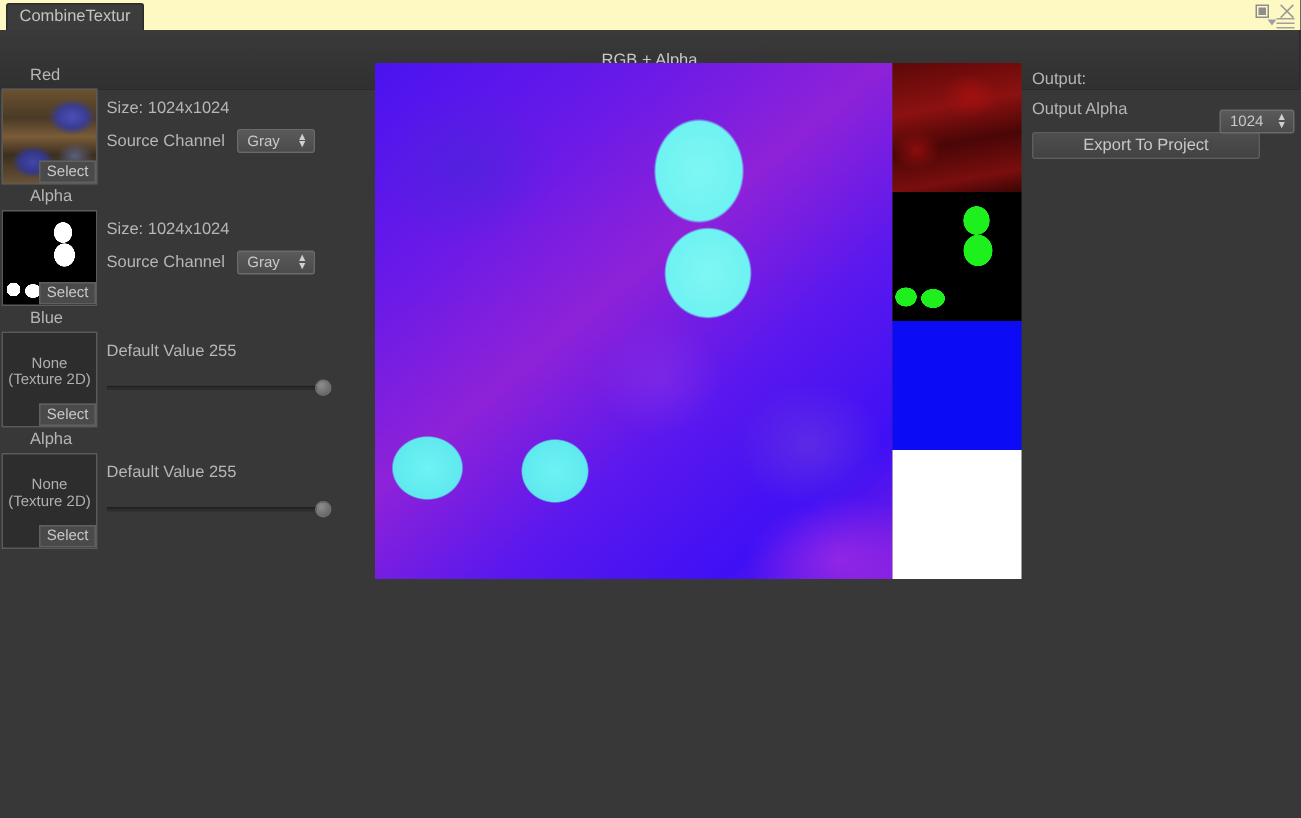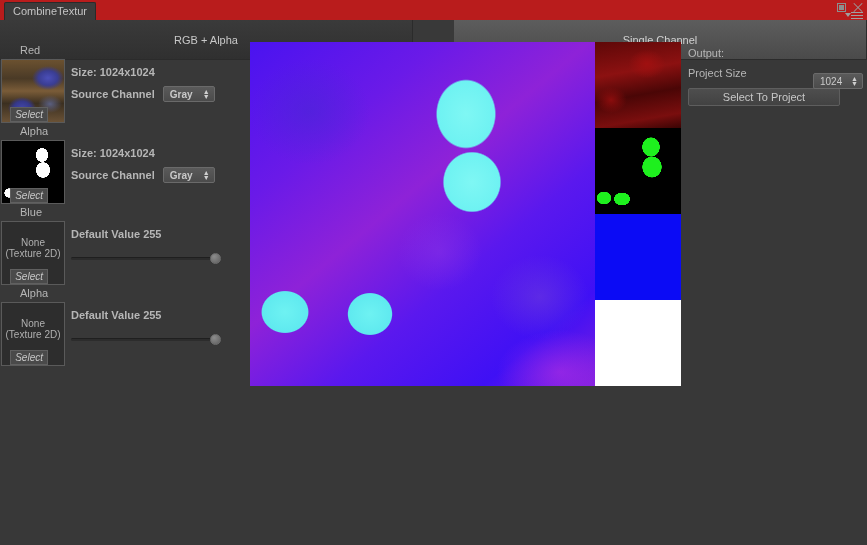--- a/index.html
+++ b/index.html
@@ -13,21 +13,21 @@
     position: relative;
     width: 867px; height: 545px;
     background: #383838;
     color: #b6b6b6;
     font-size: 11px;
   }
 
   
   .titlebar {
     position: absolute; left: 0; top: 0; width: 867px; height: 20px;
-    background: #b91c1c;
+    background: #fef9c3;
   }
   .window-tab {
     position: absolute; left: 4px; top: 2px;
     height: 18px; padding: 0 8px;
     background: #3c3c3c;
     border: 1px solid #2a2a2a;
     border-bottom: none;
     border-radius: 2px 2px 0 0;
     color: #c4c4c4;
     font-size: 11px;
@@ -120,28 +120,27 @@
     overflow: hidden;
     flex: 0 0 auto;
   }
   .thumb-none {
     display: flex; align-items: center; justify-content: center;
     text-align: center; line-height: 11px; font-size: 10px;
     color: #b0b0b0;
     padding-bottom: 10px;
   }
   .thumb-select {
-    position: absolute; right: 16px; bottom: 0;
+    position: absolute; right: 0; bottom: 0;
     background: #4a4a4a;
     border: 1px solid #606060;
     color: #c8c8c8;
     font-size: 10px;
     line-height: 11px;
     padding: 1px 4px;
-    font-style: italic;
   }
   
   .thumb-red {
     background:
       radial-gradient(ellipse 16px 12px at 46px 18px, #4b4fb8 0%, #3a3d92 60%, rgba(58,61,146,0) 100%),
       radial-gradient(ellipse 14px 11px at 20px 48px, #4246a8 0%, #35388a 60%, rgba(53,56,138,0) 100%),
       radial-gradient(ellipse 12px 9px at 48px 44px, #5a5f80 0%, rgba(90,95,128,0) 100%),
       linear-gradient(180deg,#6b5130 0%, #4a3a26 30%, #7a5c38 50%, #3b2f20 70%, #6a5236 100%),
       #55412a;
   }
@@ -153,21 +152,21 @@
       radial-gradient(ellipse 6px 6px at 7px 52px, #fff 0%, #fff 75%, rgba(255,255,255,0) 78%),
       radial-gradient(ellipse 7px 6px at 20px 53px, #fff 0%, #fff 75%, rgba(255,255,255,0) 78%),
       #000;
   }
   .chan-fields {
     padding-left: 6px; padding-top: 2px;
     flex: 1 1 auto;
   }
   .field-line {
     height: 22px; display: flex; align-items: center;
-    font-size: 11px; color: #b6b6b6; font-weight: bold;
+    font-size: 11px; color: #b6b6b6;
   }
   .field-label { margin-right: 8px; }
   .popup {
     min-width: 52px; height: 16px;
     background: linear-gradient(#5a5a5a, #4b4b4b);
     border: 1px solid #6a6a6a;
     border-radius: 2px;
     color: #c9c9c9;
     font-size: 10px;
     display: inline-flex; align-items: center;
@@ -277,21 +276,20 @@
     <div class="ico-tri"></div>
     <div class="ico-menu">
       <i></i>
         <i></i>
         <i></i>
     </div>
   </div>
 
   <div class="tabstrip">
     <div class="tab active">RGB + Alpha</div>
-    <div class="tab inactive">Single Channel</div>
   </div>
 
   <div class="left-col">
 
     <div class="chan-block">
       <div class="chan-label">Red</div>
       <div class="chan-row">
         <div class="thumb thumb-red">
           <div class="thumb-select">Select</div>
         </div>
@@ -366,22 +364,22 @@
   <div class="preview-main"></div>
 
   <div class="strip strip-red"></div>
   <div class="strip strip-green"></div>
   <div class="strip strip-blue"></div>
   <div class="strip strip-white"></div>
 
   <div class="right-panel">
     <div class="out-title">Output:</div>
     <div class="out-row">
-      <span>Project Size</span>
+      <span>Output Alpha</span>
       <span class="popup">
         <span>1024</span>
         <span class="arrows">▲<br>▼</span>
       </span>
     </div>
-    <div class="btn-export">Select To Project</div>
+    <div class="btn-export">Export To Project</div>
   </div>
 
 </div>
 
 </body></html>

